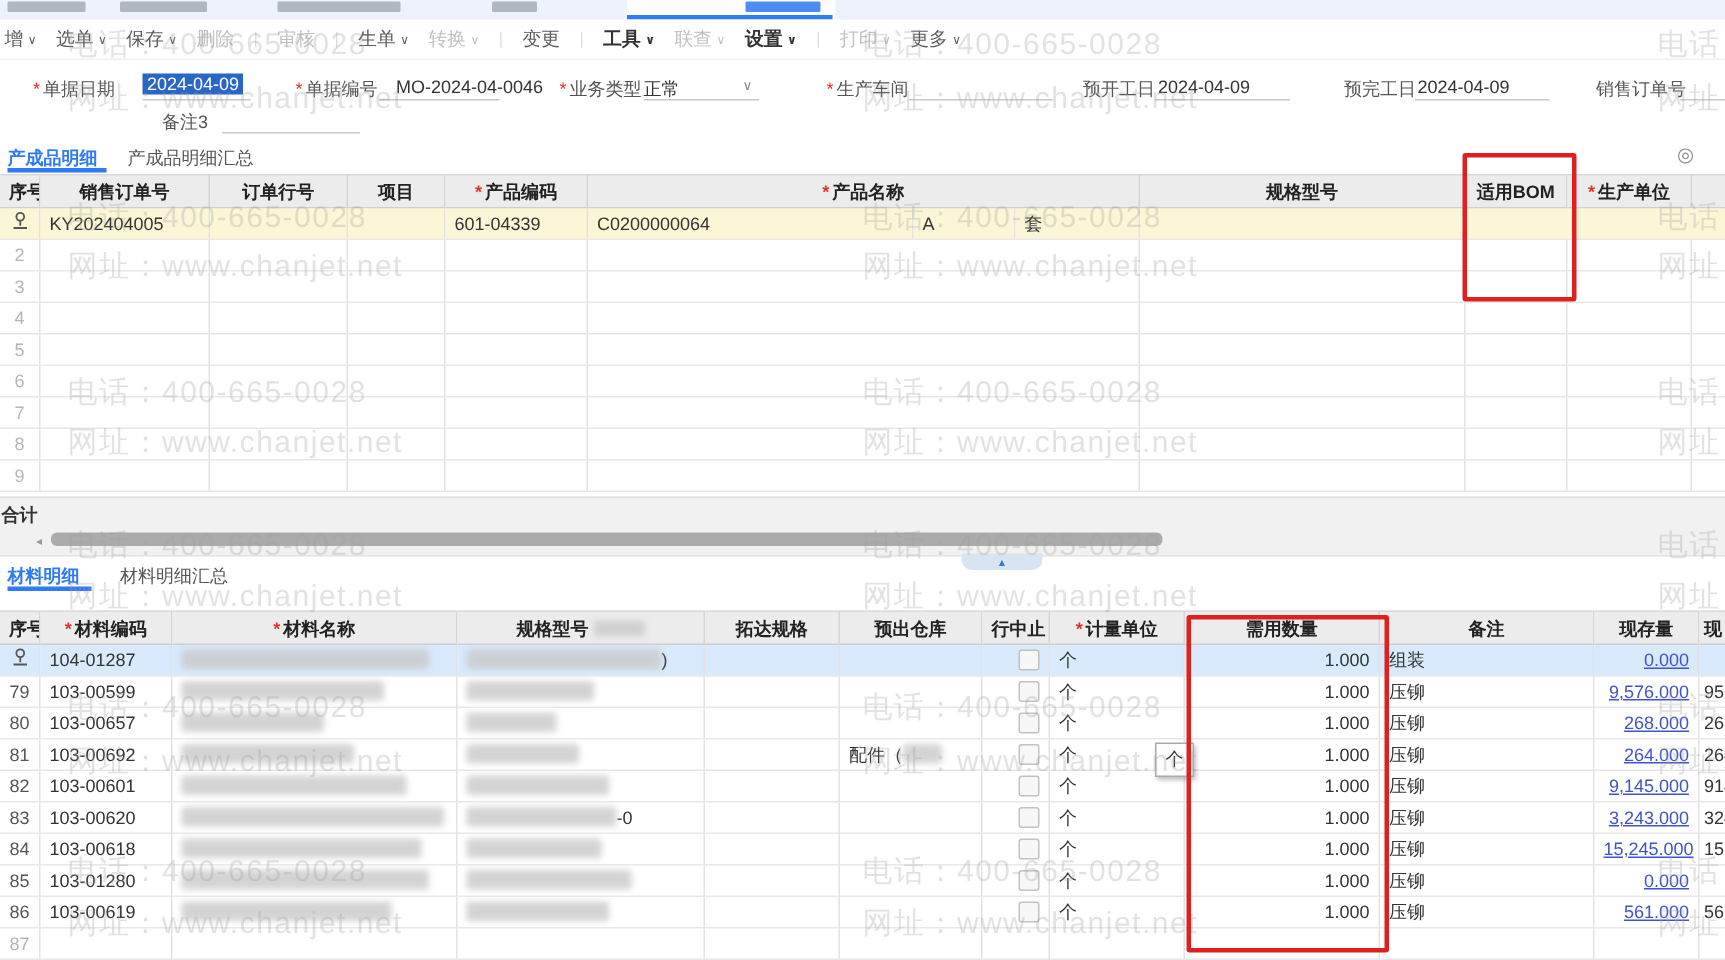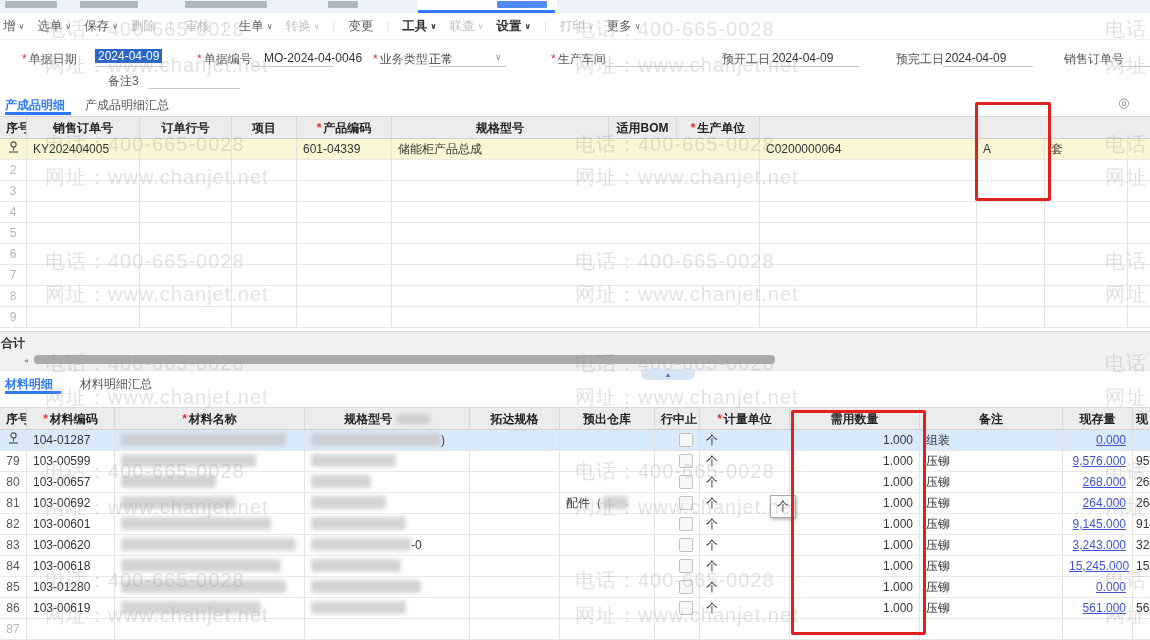--- a/index.html
+++ b/index.html
@@ -154,36 +154,36 @@
   <div class="tab-underline" style="left:5px;top:112px;width:66px"></div>
   <span class="gear" style="left:1118px;top:95px">◎</span>
 
   <div class="t1" style="position:absolute;left:0;top:116px;width:1150px">
     <div class="grid-row hrow">
       <div class="c c0">序号</div>
       <div class="c c1">销售订单号</div>
       <div class="c c2">订单行号</div>
       <div class="c c3">项目</div>
       <div class="c c4"><i class="ast">*</i><span>产品编码</span></div>
+      <div class="c c5"><i class="ast">*</i><span>产品名称</span></div>
       <div class="c c6">规格型号</div>
       <div class="c c7">适用BOM</div>
       <div class="c c8"><i class="ast">*</i><span>生产单位</span></div>
       <div class="c c9"></div>
     </div>
     <div class="grid-row rowsel-y">
       <div class="c c0 seqcell"><svg width="11" height="12" viewBox="0 0 11 12">
             <circle cx="5.5" cy="3.5" r="2.6" fill="none" stroke="#555" stroke-width="1.2"></circle>
             <line x1="5.5" y1="6" x2="5.5" y2="9.5" stroke="#555" stroke-width="1.2"></line>
             <line x1="1" y1="11" x2="10" y2="11" stroke="#555" stroke-width="1.2"></line>
           </svg></div>
       <div class="c c1">KY202404005</div>
       <div class="c c2"></div>
       <div class="c c3"></div>
       <div class="c c4">601-04339</div>
-      <div class="c c5">储能柜产品总成</div>
       <div class="c c6">C0200000064</div>
       <div class="c c7">A</div>
       <div class="c c8">套</div>
       <div class="c c9"></div>
     </div>
     <div class="grid-row">
         <div class="c c0 seqcell dim">2</div>
         <div class="c c1"></div>
         <div class="c c2"></div>
         <div class="c c3"></div>

